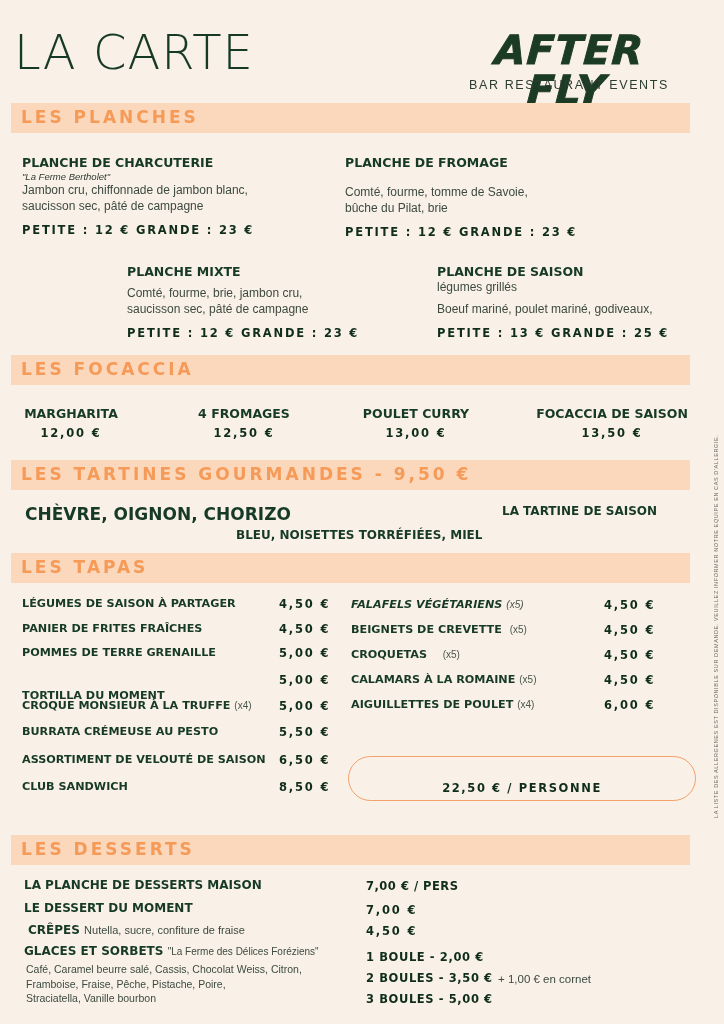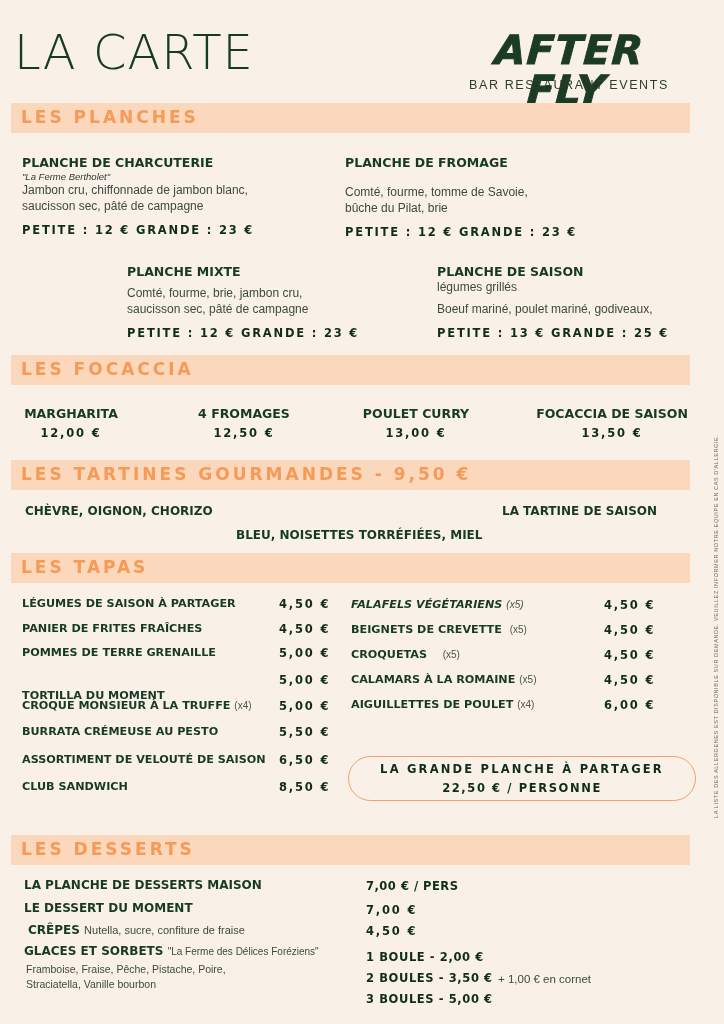--- a/index.html
+++ b/index.html
@@ -139,21 +139,21 @@
   <div class="price" style="margin-top:5px;">13,00 €</div>
 </div>
 <div class="abs center" style="left:522px; top:406px; width:180px;">
   <div class="item-name">FOCACCIA DE SAISON</div>
   <div class="price" style="margin-top:5px;">13,50 €</div>
 </div>
 
 <div class="abs band" style="top:460px;">
   <span>LES TARTINES GOURMANDES - 9,50 €</span>
 </div>
-<div class="abs item-name" style="left:25px; top:504px; font-size:12px;">CHÈVRE, OIGNON, CHORIZO</div>
+<div class="abs item-name" style="left:25px; top:504px; font-size:17px;">CHÈVRE, OIGNON, CHORIZO</div>
 <div class="abs item-name" style="left:502px; top:504px; font-size:12px;">LA TARTINE DE SAISON</div>
 <div class="abs item-name" style="left:236px; top:528px; font-size:12px;">BLEU, NOISETTES TORRÉFIÉES, MIEL</div>
 
 <div class="abs band" style="top:553px;">
   <span>LES TAPAS</span>
 </div>
 
 <div class="abs" style="left:22px; top:597px;">
   <div class="abs tapa-name" style="top:0;"><span>LÉGUMES DE SAISON À PARTAGER</span></div>
   <div class="abs tapa-price" style="top:0; left:257px;">4,50 €</div>
@@ -191,21 +191,20 @@
   <div class="abs tapa-price" style="top:50px; left:253px;">4,50 €</div>
 
   <div class="abs tapa-name" style="top:75px;"><span>CALAMARS À LA ROMAINE</span> <span class="small">(x5)</span></div>
   <div class="abs tapa-price" style="top:75px; left:253px;">4,50 €</div>
 
   <div class="abs tapa-name" style="top:100px;"><span>AIGUILLETTES DE POULET</span> <span class="small">(x4)</span></div>
   <div class="abs tapa-price" style="top:100px; left:253px;">6,00 €</div>
 </div>
 
 <div class="abs pill">
-  <div class="pill-line1">LA GRANDE PLANCHE À PARTAGER</div>
   <div class="pill-line2">22,50 € / PERSONNE</div>
 </div>
 
 <div class="abs band" style="top:835px;">
   <span>LES DESSERTS</span>
 </div>
 
 <div class="abs item-name" style="left:24px; top:878px; font-size:12px;">LA PLANCHE DE DESSERTS MAISON</div>
 <div class="abs price" style="left:366px; top:879px; letter-spacing:0.5px;">7,00 € / PERS</div>
 
@@ -217,20 +216,21 @@
   <span class="desc" style="font-family:'Liberation Sans',sans-serif; font-weight:normal; font-size:11px;">Nutella, sucre, confiture de fraise</span>
 </div>
 <div class="abs price" style="left:366px; top:924px;">4,50 €</div>
 
 <div class="abs item-name" style="left:24px; top:944px; font-size:12px;">
   <span>GLACES ET SORBETS</span>
   <span class="desc" style="font-family:'Liberation Sans',sans-serif; font-weight:normal; font-size:10px;">"La Ferme des Délices Foréziens"</span>
 </div>
 
 <div class="abs" style="left:26px; top:962px;">
+  <div class="desc" style="font-size:10.5px; line-height:14.5px;">Café, Caramel beurre salé, Cassis, Chocolat Weiss, Citron,</div>
   <div class="desc" style="font-size:10.5px; line-height:14.5px;">Framboise, Fraise, Pêche, Pistache, Poire,</div>
   <div class="desc" style="font-size:10.5px; line-height:14.5px;">Straciatella, Vanille bourbon</div>
 </div>
 
 <div class="abs price" style="left:366px; top:950px; letter-spacing:0.6px;">1 BOULE - 2,00 €</div>
 <div class="abs price" style="left:366px; top:971px; letter-spacing:0.6px;">2 BOULES - 3,50 €</div>
 <div class="abs desc" style="left:498px; top:971px; font-size:11.5px;">+ 1,00 € en cornet</div>
 <div class="abs price" style="left:366px; top:992px; letter-spacing:0.6px;">3 BOULES - 5,00 €</div>
 
 <div class="abs vertical">LA LISTE DES ALLERGENES EST DISPONIBLE SUR DEMANDE. VEUILLEZ INFORMER NOTRE EQUIPE EN CAS D'ALLERGIE.</div>

